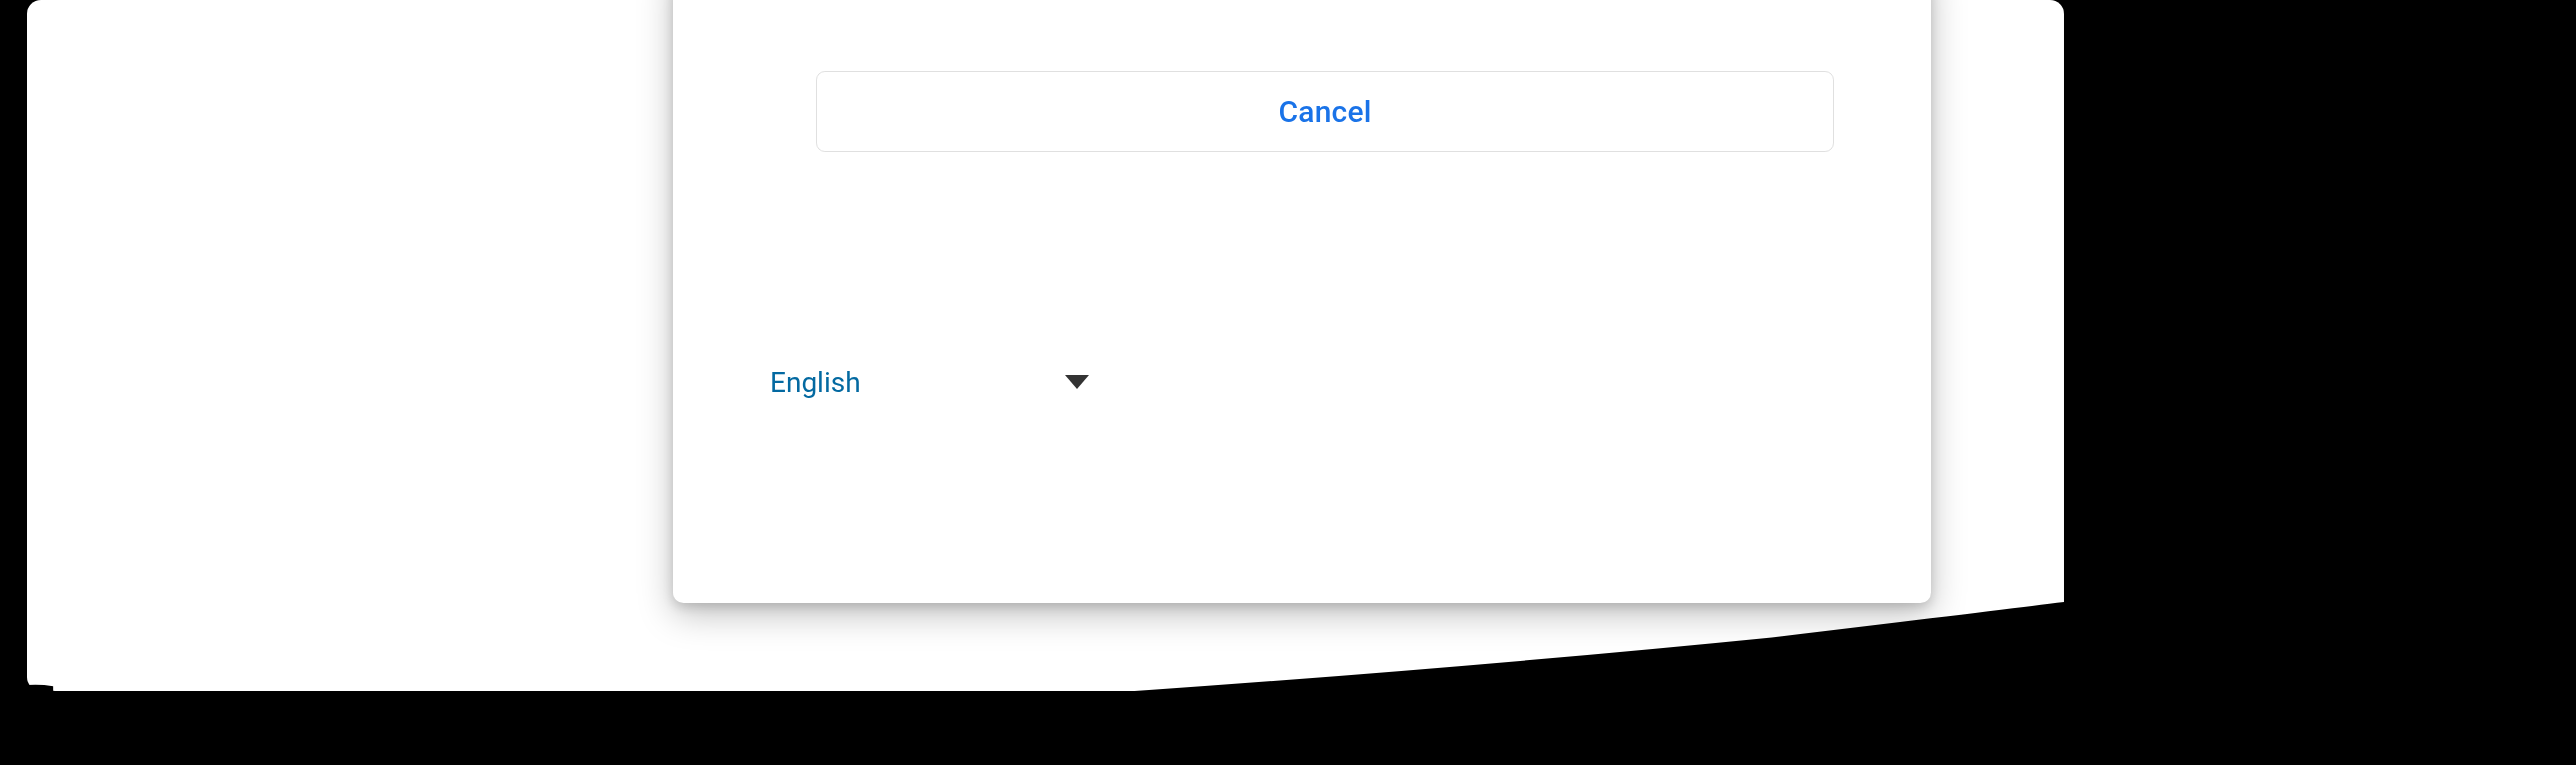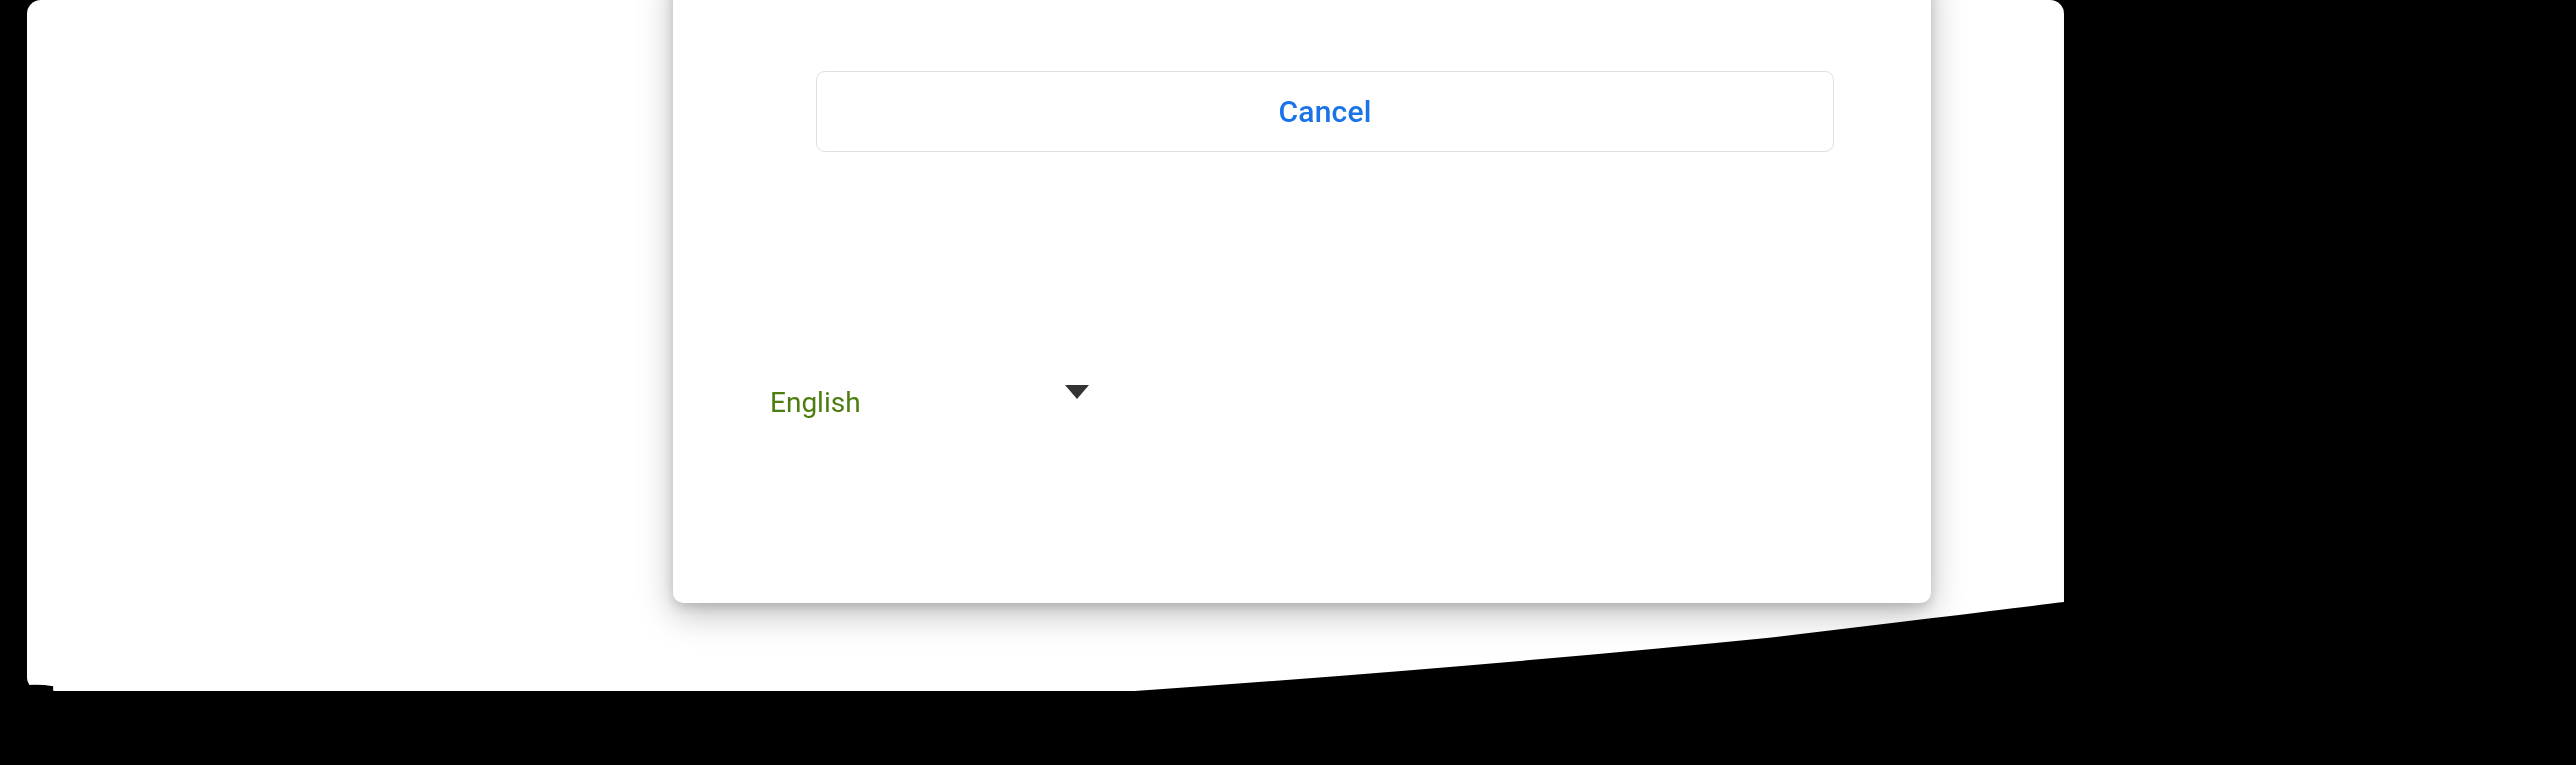--- a/index.html
+++ b/index.html
@@ -74,23 +74,22 @@
       top: 390px;
       left: 97px;
       display: flex;
       align-items: center;
       gap: 204px;
       cursor: pointer;
       padding: 10.6px 0;
     }
     .language-label {
       font-size: 28px;
-      color: #4d7c0f;
+      color: #0369a1;
       font-weight: 400;
-      margin-top: 20px;
     }
     .dropdown-icon {
       width: 0;
       height: 0;
       border-left: 12.4px solid transparent;
       border-right: 12.4px solid transparent;
       border-top: 14px solid #333;
     }
   </style>
 </head>

